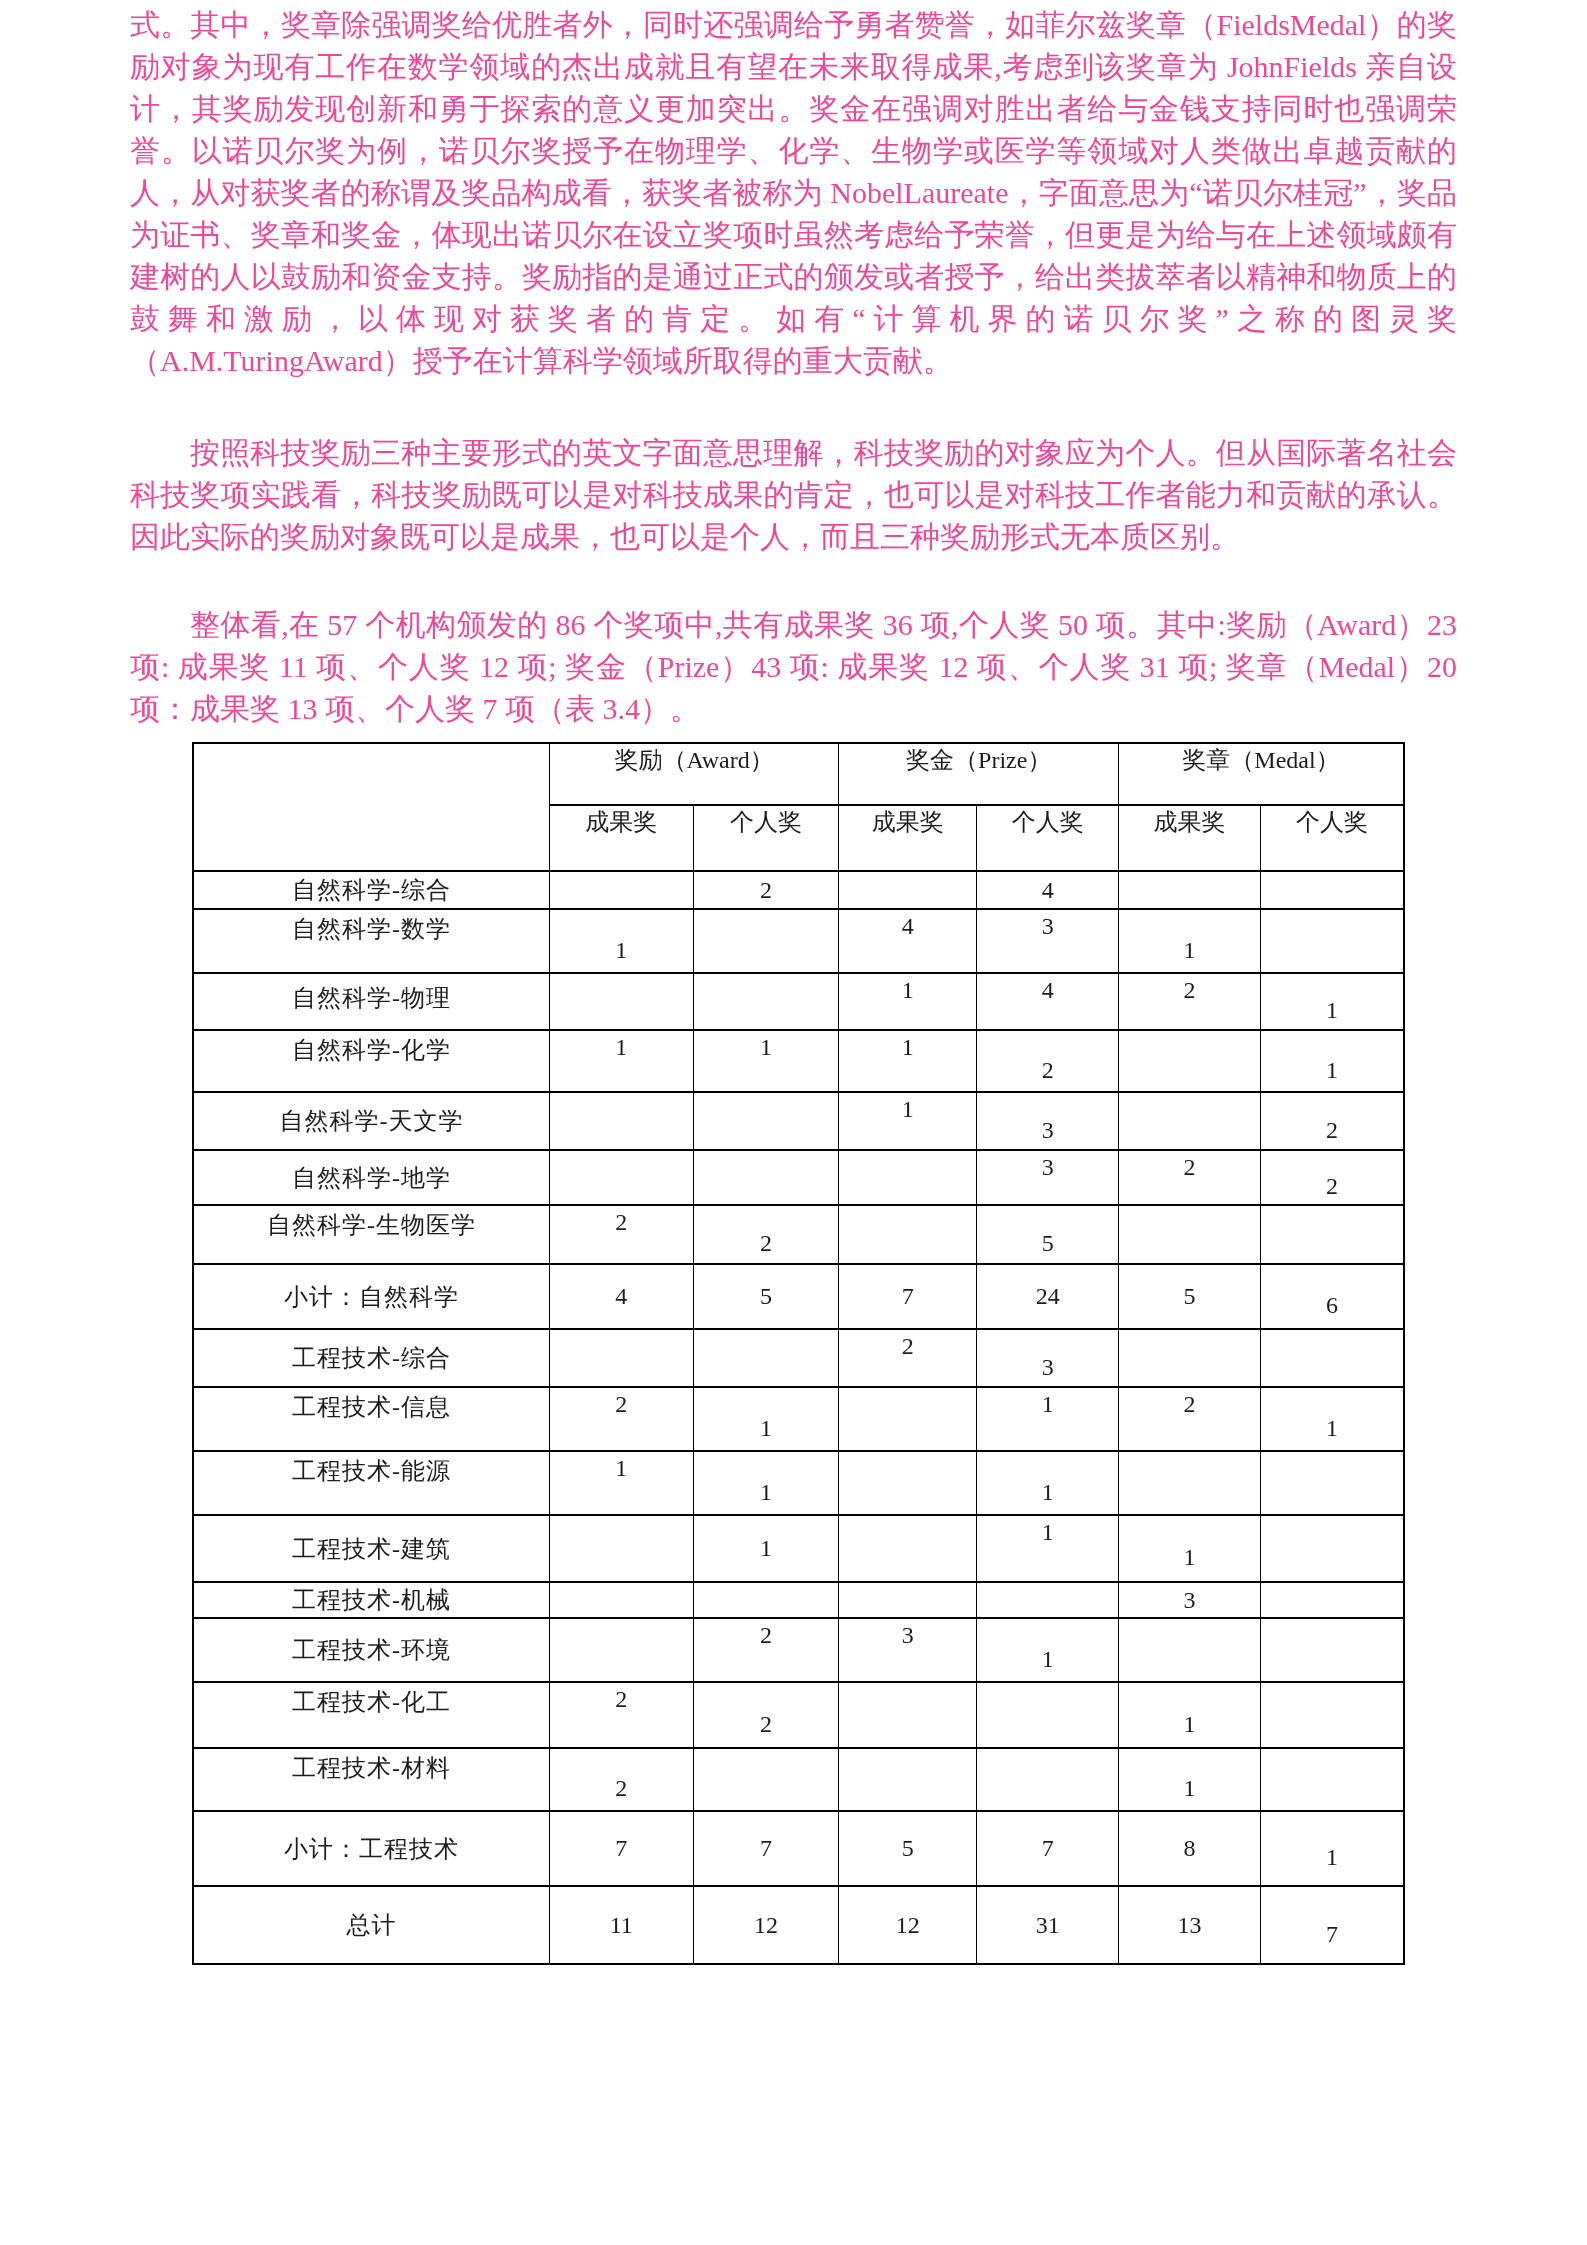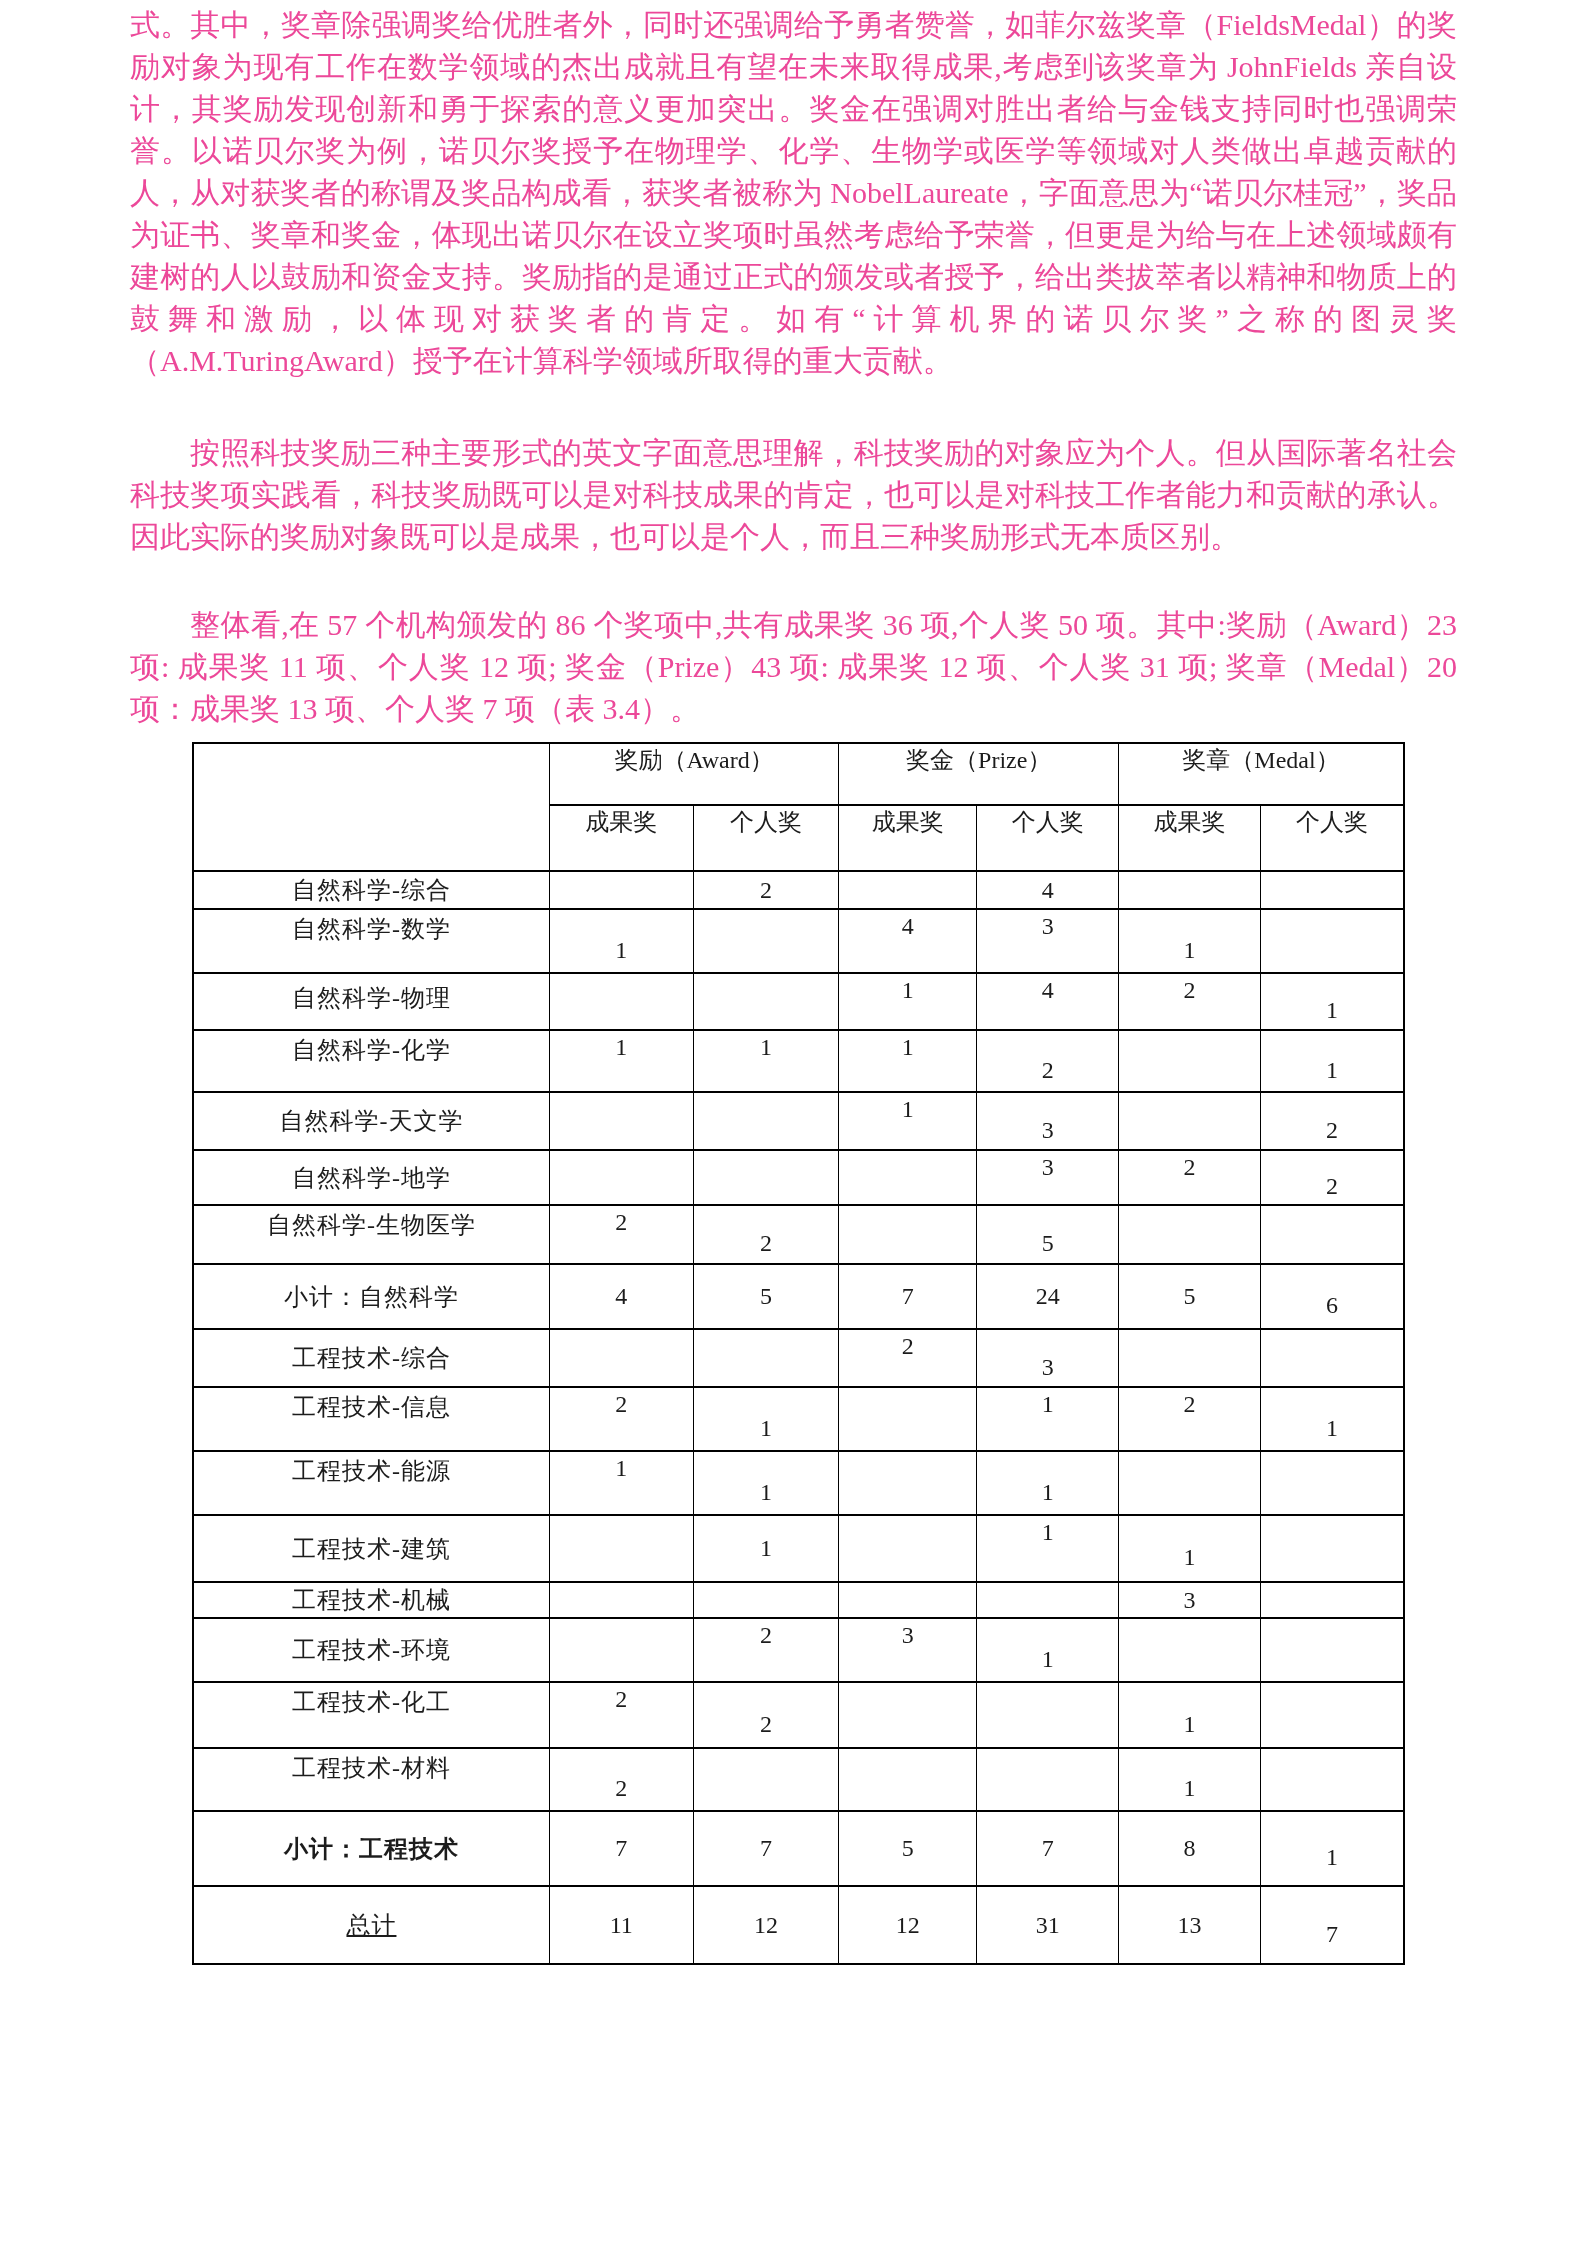--- a/index.html
+++ b/index.html
@@ -480,21 +480,21 @@
             </td>
             <td>
               <div class="cv pos-b num" style="height: 61px;">1</div>
             </td>
             <td>
               <div class="cv pos-m num" style="height: 61px;"></div>
             </td>
           </tr>
           <tr style="height: 75px;">
             <td>
-              <div class="cv pos-m rowlabel" style="height: 73px; font-weight: bold;">小计：工程技术</div>
+              <div class="cv pos-m rowlabel" style="height: 73px;">小计：工程技术</div>
             </td>
             <td>
               <div class="cv pos-m num" style="height: 73px;">7</div>
             </td>
             <td>
               <div class="cv pos-m num" style="height: 73px;">7</div>
             </td>
             <td>
               <div class="cv pos-m num" style="height: 73px;">5</div>
             </td>
@@ -503,21 +503,21 @@
             </td>
             <td>
               <div class="cv pos-m num" style="height: 73px;">8</div>
             </td>
             <td>
               <div class="cv pos-b num" style="height: 73px;">1</div>
             </td>
           </tr>
           <tr style="height: 78px;">
             <td>
-              <div class="cv pos-m rowlabel" style="height: 76px; text-decoration: underline;">总计</div>
+              <div class="cv pos-m rowlabel" style="height: 76px;">总计</div>
             </td>
             <td>
               <div class="cv pos-m num" style="height: 76px;">11</div>
             </td>
             <td>
               <div class="cv pos-m num" style="height: 76px;">12</div>
             </td>
             <td>
               <div class="cv pos-m num" style="height: 76px;">12</div>
             </td>

